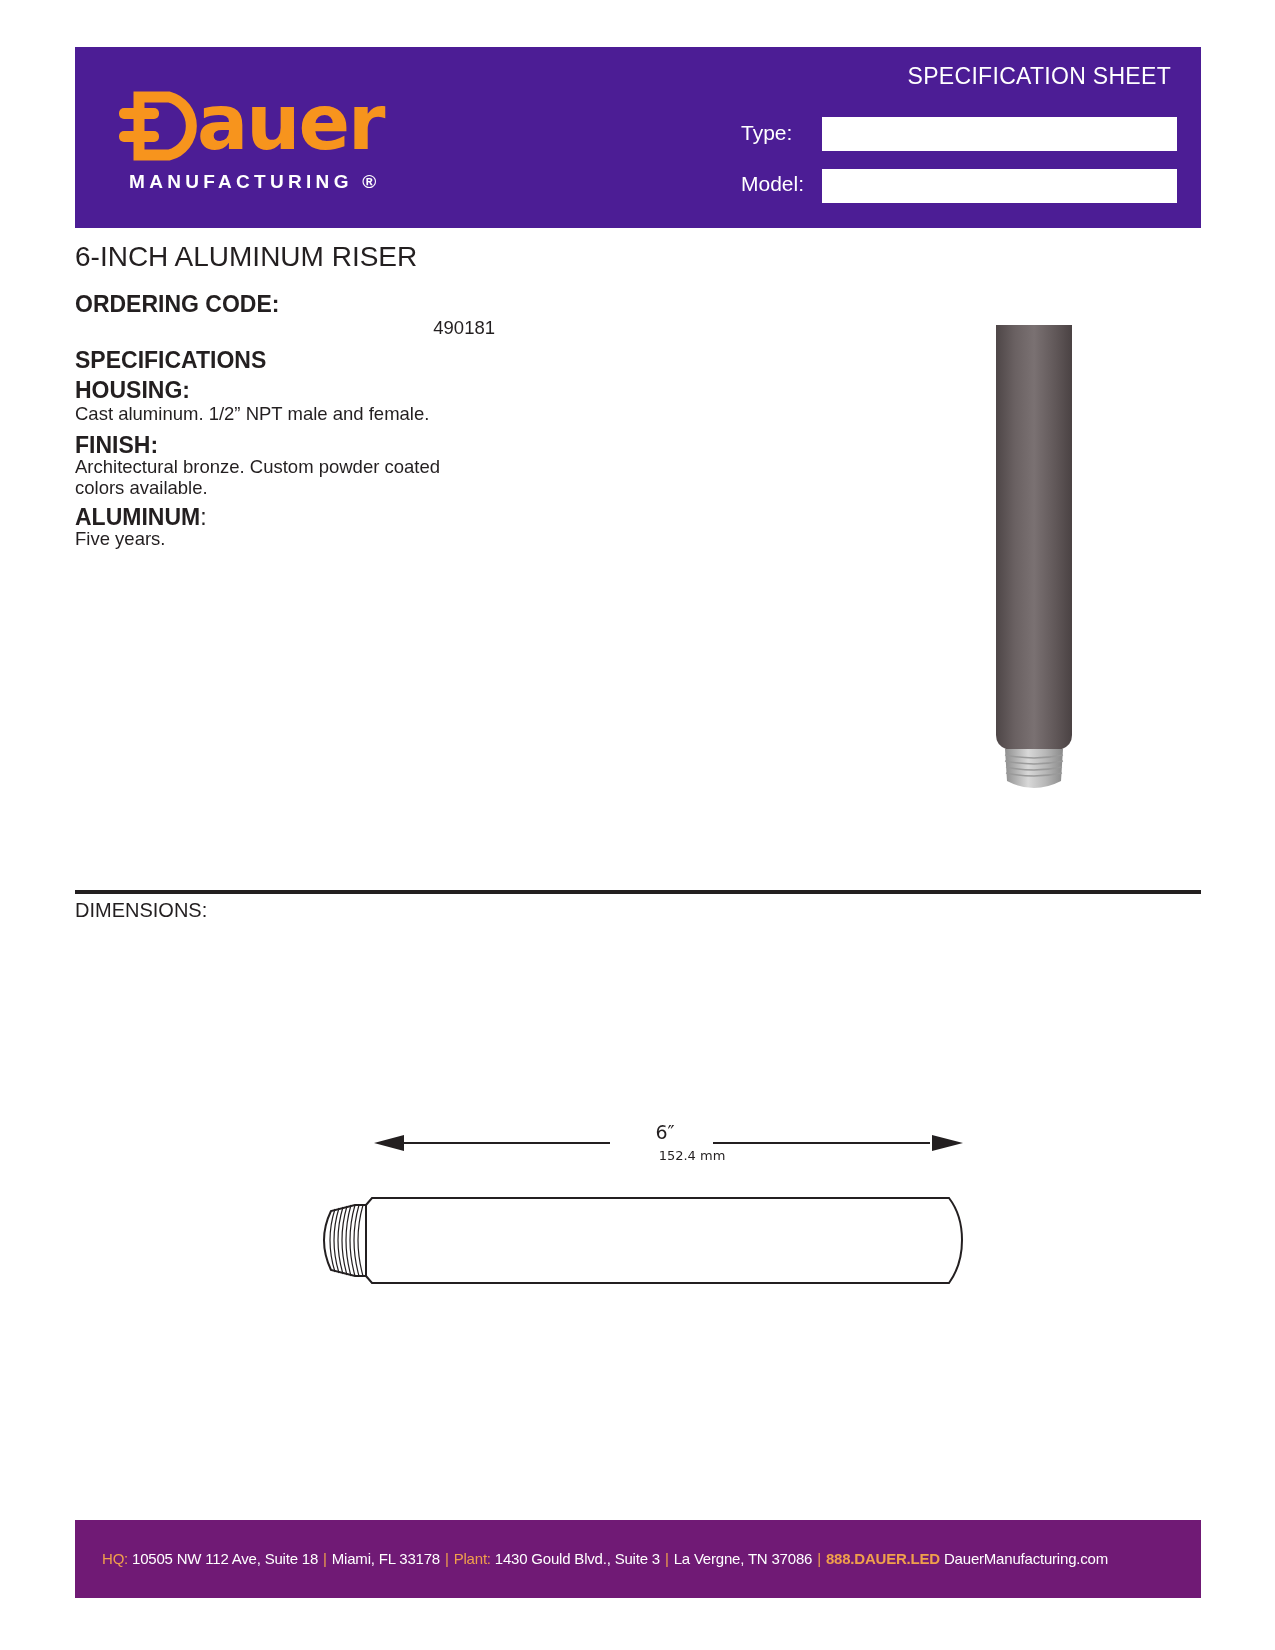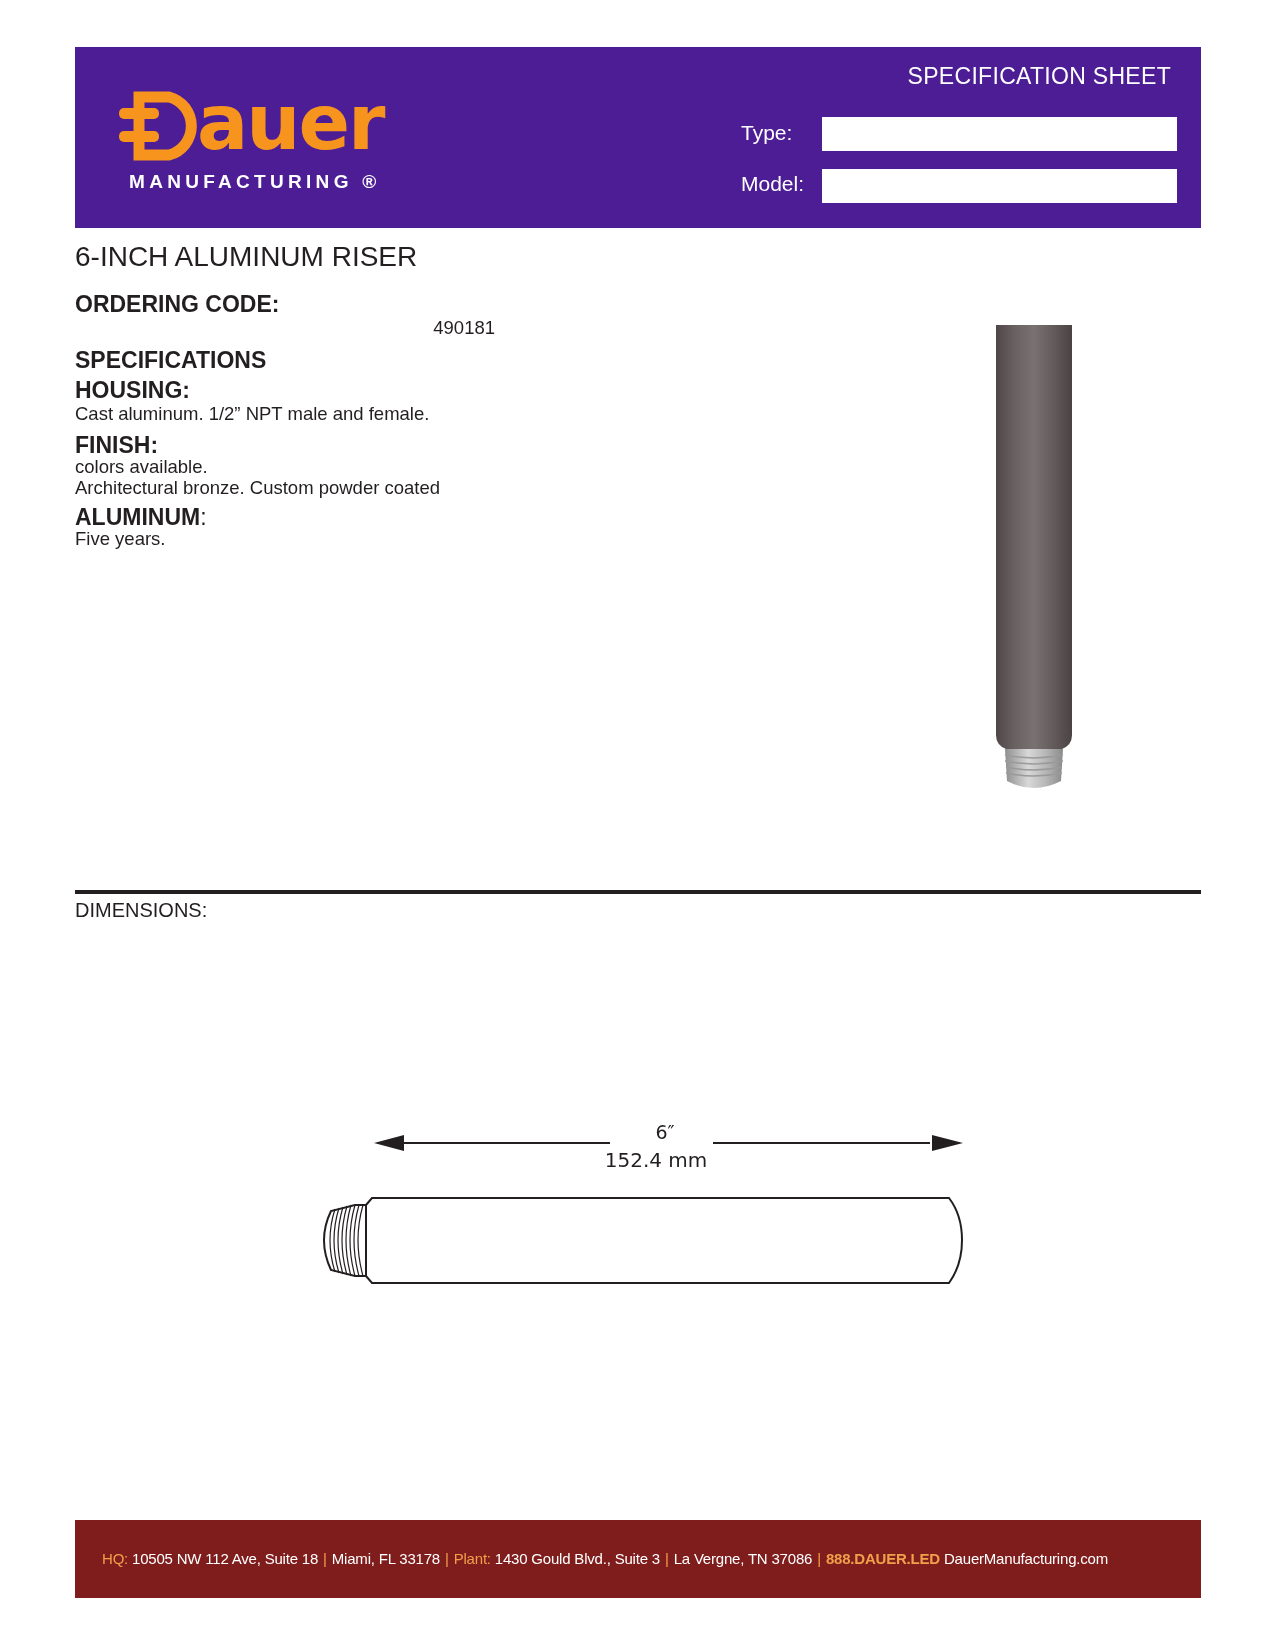--- a/index.html
+++ b/index.html
@@ -31,26 +31,26 @@
   .val { font-size: 18.5px; color: #231f20; line-height: 21px; }
   .riser-photo { position: absolute; left: 995px; top: 325px; width: 78px; height: 466px; }
   .divider { position: absolute; left: 75px; top: 890px; width: 1126px; height: 4px; background: #231f20; }
   .dim-title { position: absolute; left: 75px; top: 899px; font-size: 20px; color: #231f20; }
   .dim-drawing { position: absolute; left: 0; top: 0; }
   .dim-text-main {
     position: absolute; left: 640px; width: 50px; text-align: center; top: 1121px;
     font-family: "DejaVu Sans", sans-serif; font-size: 19px; color: #231f20;
   }
   .dim-text-sub {
-    position: absolute; left: 596px; width: 120px; text-align: center; top: 1148px;
-    font-family: "DejaVu Sans", sans-serif; font-size: 20px; color: #231f20;
+    position: absolute; left: 632px; width: 120px; text-align: center; top: 1148px;
+    font-family: "DejaVu Sans", sans-serif; font-size: 13px; color: #231f20;
   }
   .footer {
     position: absolute; left: 75px; top: 1520px; width: 1126px; height: 78px;
-    background: #7f1d1d; color: #ffffff; font-size: 15px;
+    background: #701a75; color: #ffffff; font-size: 15px;
   }
   .footer-line {
     position: absolute; left: 27px; top: 30px; white-space: nowrap; letter-spacing: -0.2px;
   }
   .orange { color: #f0a04b; }
   .sep { color: #f0a04b; margin: 0 5px; }
   .phone { color: #f0a04b; font-weight: bold; }
 </style>
 </head>
 <body>
@@ -86,22 +86,22 @@
   <div class="lbl">SPECIFICATIONS</div>
 </div>
 
 <div class="spec-block" style="top:379px;">
   <div class="lbl">HOUSING:</div>
   <div class="val" style="margin-top:2px;">Cast aluminum. 1/2” NPT male and female.</div>
 </div>
 
 <div class="spec-block" style="top:434px;">
   <div class="lbl">FINISH:</div>
+  <div class="val">Architectural bronze. Custom powder coated</div>
   <div class="val">colors available.</div>
-  <div class="val">Architectural bronze. Custom powder coated</div>
 </div>
 
 <div class="spec-block" style="top:506px;">
   <div class="lbl">
     <span>ALUMINUM</span><span style="font-weight:normal;">:</span>
   </div>
   <div class="val">Five years.</div>
 </div>
 
 <svg class="riser-photo" viewBox="0 0 78 466">

